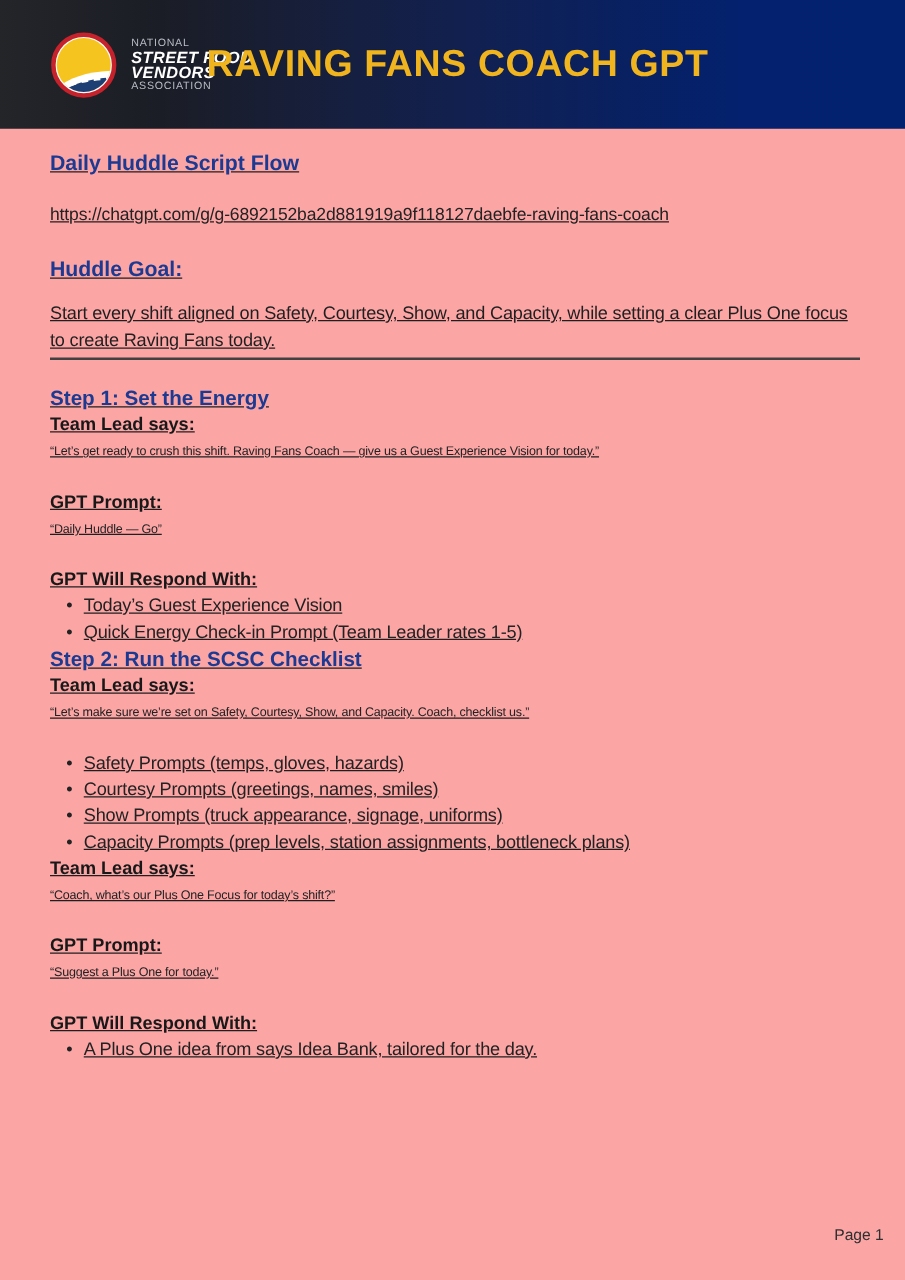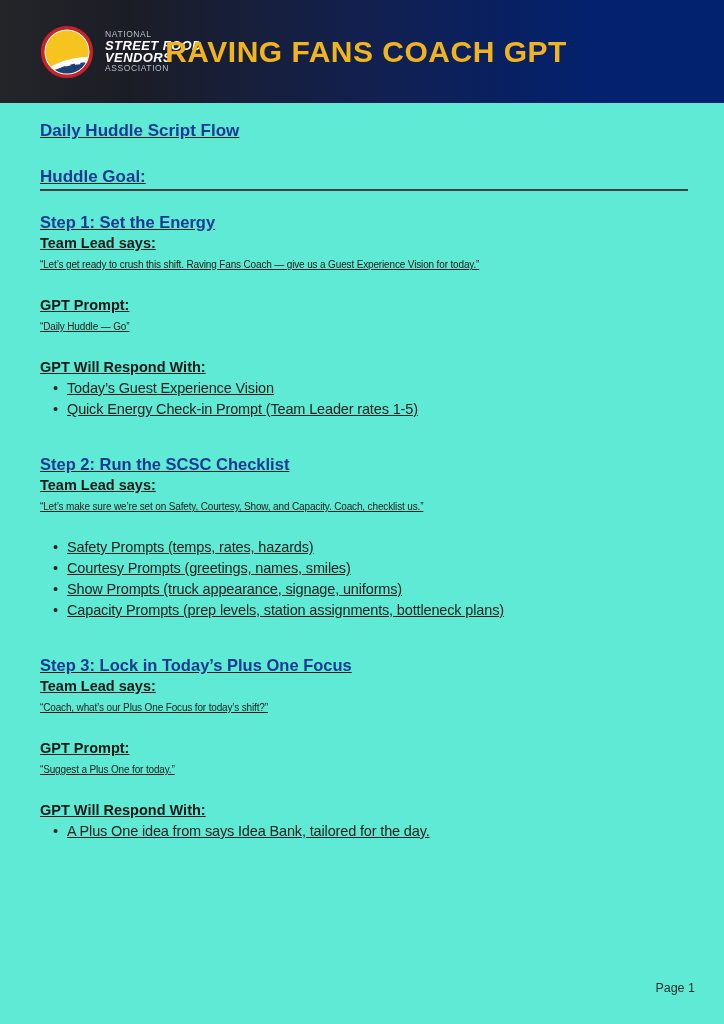--- a/index.html
+++ b/index.html
@@ -1,18 +1,18 @@
 <!DOCTYPE html>
 <html><head>
 <meta charset="utf-8">
 <style>
   * { box-sizing: border-box; }
   html, body { margin: 0; padding: 0; background: #ffffff; }
   .page {
-    width: 724px; height: 1024px; background: #5eead4; overflow: hidden;
+    width: 724px; height: 1024px; background: #fca5a5; overflow: hidden;
     position: relative;
     font-family: "Liberation Sans", "DejaVu Sans", sans-serif;
     color: #1f1f1f;
   }
 
   
   .header {
     height: 103px; position: relative;
     display: flex; align-items: center;
     background: linear-gradient(90deg, #242529 0%, #1b1d26 18%, #12204e 50%, #03216e 82%, #02216f 100%);
@@ -29,35 +29,35 @@
   }
 
   
   .content { padding: 18px 36px 0 40px; text-decoration: underline; }
   .doc-title { margin: 0; font-size: 17px; line-height: 20px; font-weight: bold; color: #1c3a91; }
   .url { margin: 21px 0 0 0; font-size: 14px; line-height: 18px; letter-spacing: -0.1px; color: #222222; }
   .goal-heading { margin: 26px 0 0 0; font-size: 17px; line-height: 20px; font-weight: bold; color: #1c3a91; }
   .goal-text { margin: 14px 0 0 0; font-size: 14.5px; line-height: 22px; letter-spacing: -0.15px; }
   .divider { margin-top: 2px; height: 2px; border: none; background: #414141; width: 100%; }
 
-  .step { margin-top: 33px; }
+  .step { }
   .step.first { margin-top: 20px; }
   .step-heading { margin: 0; font-size: 16.5px; line-height: 22px; font-weight: bold; color: #1c3a91; }
   .label { margin: 0; font-size: 14.5px; line-height: 21px; font-weight: bold; color: #181818; }
   .body-text { margin: 0; font-size: 10px; line-height: 21px; letter-spacing: -0.15px; color: #222222; }
   .block.gap { margin-top: 20px; }
   ul.bullets { margin: 0; padding: 0; list-style: none; }
   ul.bullets li {
     font-size: 14.5px; line-height: 21px; letter-spacing: -0.15px;
     position: relative; padding-left: 27px; color: #222222;
   }
   ul.bullets li::before { content: "\2022"; position: absolute; left: 13px; top: 0; color: #222222; }
 
   .page-footer {
-    position: absolute; right: 29px; bottom: 29px;
+    position: absolute; right: 17px; bottom: 29px;
     font-size: 12.5px; color: #2f2f2f;
   }
 </style>
 </head>
 <body>
 
 <div class="page">
 
   <div class="header">
     <div class="logo">
@@ -82,22 +82,24 @@
         <span class="lt-light">ASSOCIATION</span>
       </div>
     </div>
     <div class="header-title">RAVING FANS COACH GPT</div>
   </div>
 
   <div class="content">
 
     <h1 class="doc-title">Daily Huddle Script Flow</h1>
 
+    <p class="url">https://chatgpt.com/g/g-6892152ba2d881919a9f118127daebfe-raving-fans-coach</p>
 
     <h2 class="goal-heading">Huddle Goal:</h2>
+    <p class="goal-text">Start every shift aligned on Safety, Courtesy, Show, and Capacity, while setting a clear Plus One focus to create Raving Fans today.</p>
 
     <hr class="divider">
 
     <section class="step first">
       <h3 class="step-heading">Step 1: Set the Energy</h3>
       <div class="block">
         <p class="label">Team Lead says:</p>
         <p class="body-text">“Let’s get ready to crush this shift. Raving Fans Coach — give us a Guest Experience Vision for today.”</p>
       </div>
       <div class="block gap">
@@ -114,30 +116,29 @@
     </section>
 
     <section class="step">
       <h3 class="step-heading">Step 2: Run the SCSC Checklist</h3>
       <div class="block">
         <p class="label">Team Lead says:</p>
         <p class="body-text">“Let’s make sure we’re set on Safety, Courtesy, Show, and Capacity. Coach, checklist us.”</p>
       </div>
       <div class="block gap">
         <ul class="bullets">
-          <li>Safety Prompts (temps, rates, hazards)</li>
+          <li>Safety Prompts (temps, gloves, hazards)</li>
           <li>Courtesy Prompts (greetings, names, smiles)</li>
           <li>Show Prompts (truck appearance, signage, uniforms)</li>
           <li>Capacity Prompts (prep levels, station assignments, bottleneck plans)</li>
         </ul>
       </div>
     </section>
 
     <section class="step">
-      <h3 class="step-heading">Step 3: Lock in Today’s Plus One Focus</h3>
       <div class="block">
         <p class="label">Team Lead says:</p>
         <p class="body-text">“Coach, what’s our Plus One Focus for today’s shift?”</p>
       </div>
       <div class="block gap">
         <p class="label">GPT Prompt:</p>
         <p class="body-text">“Suggest a Plus One for today.”</p>
       </div>
       <div class="block gap">
         <p class="label">GPT Will Respond With:</p>

